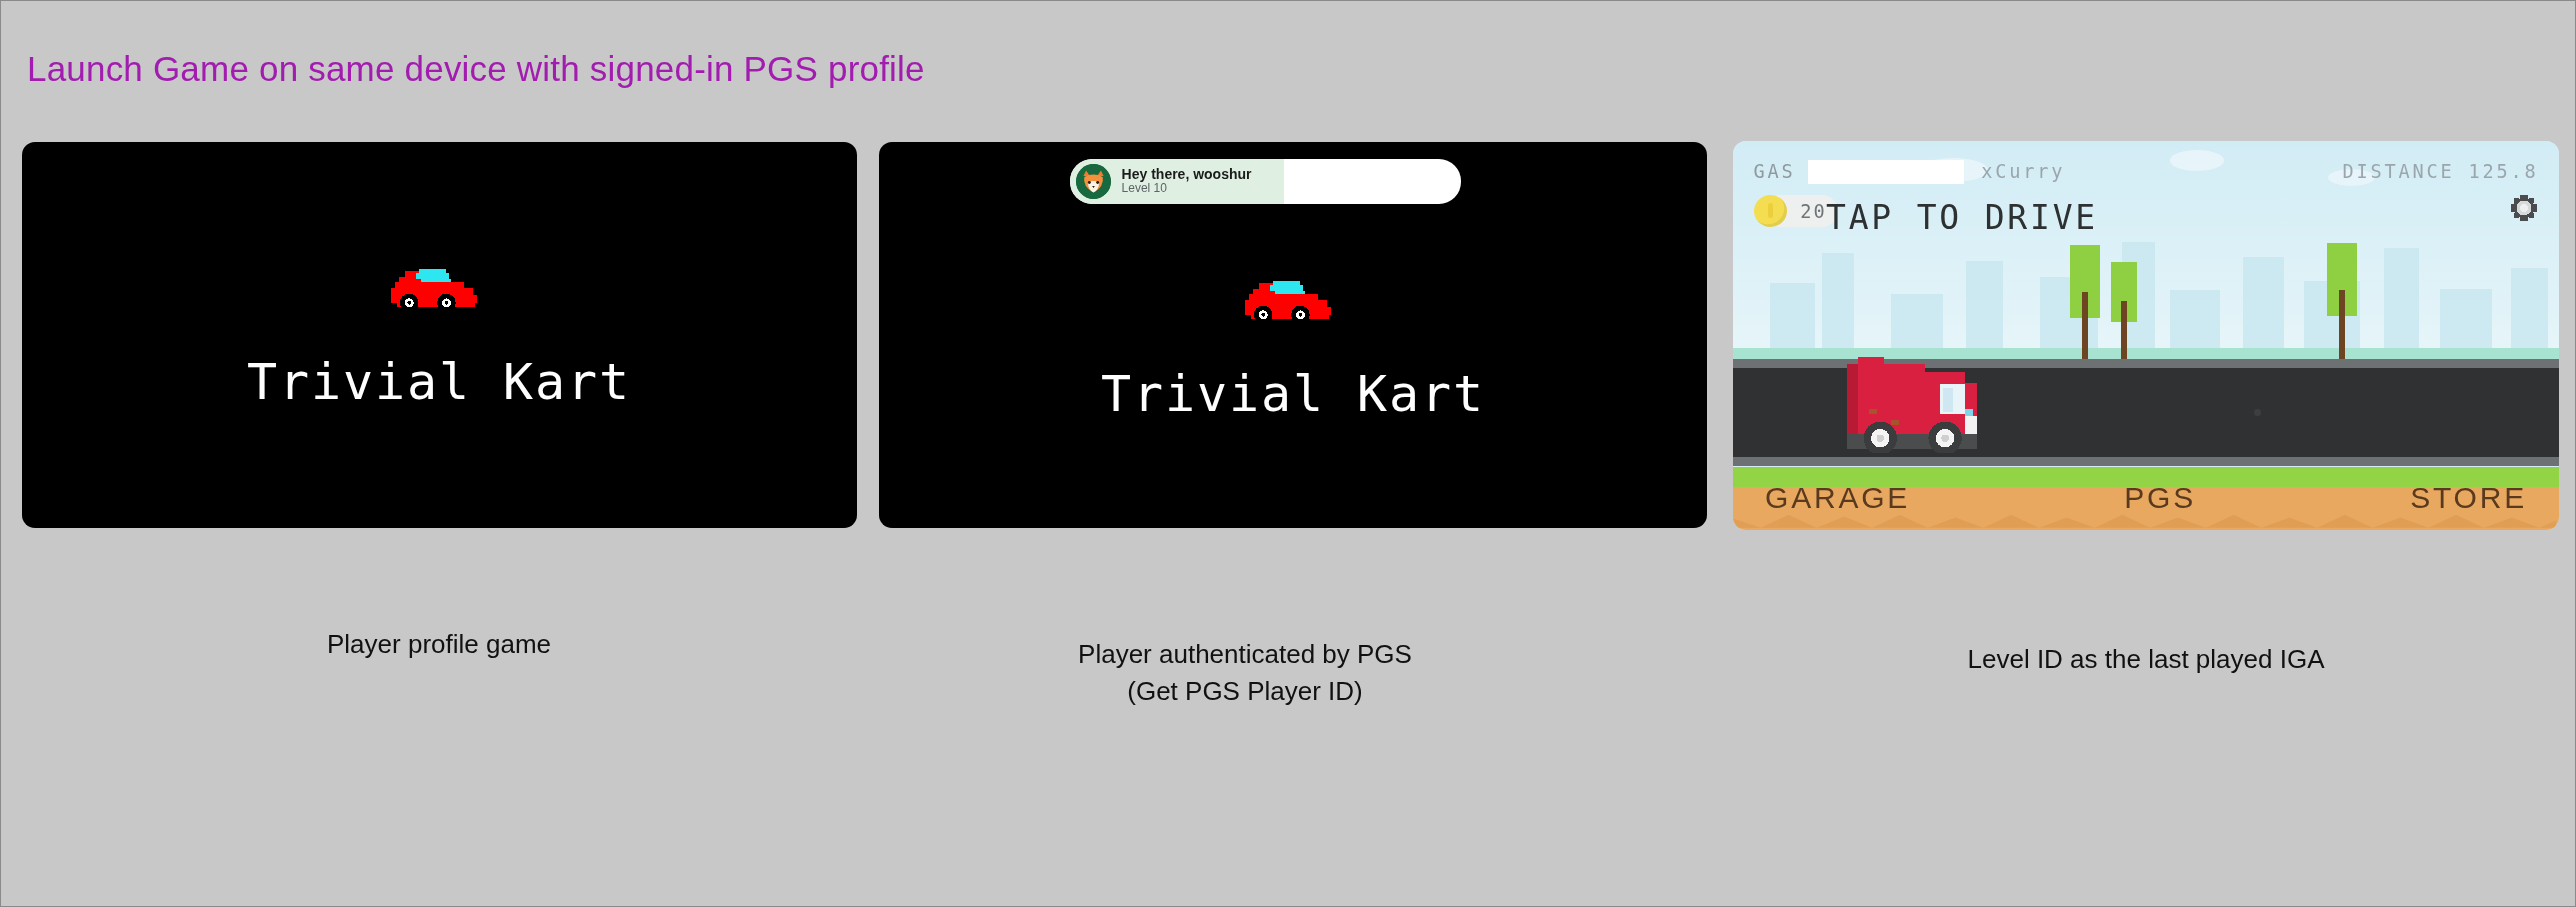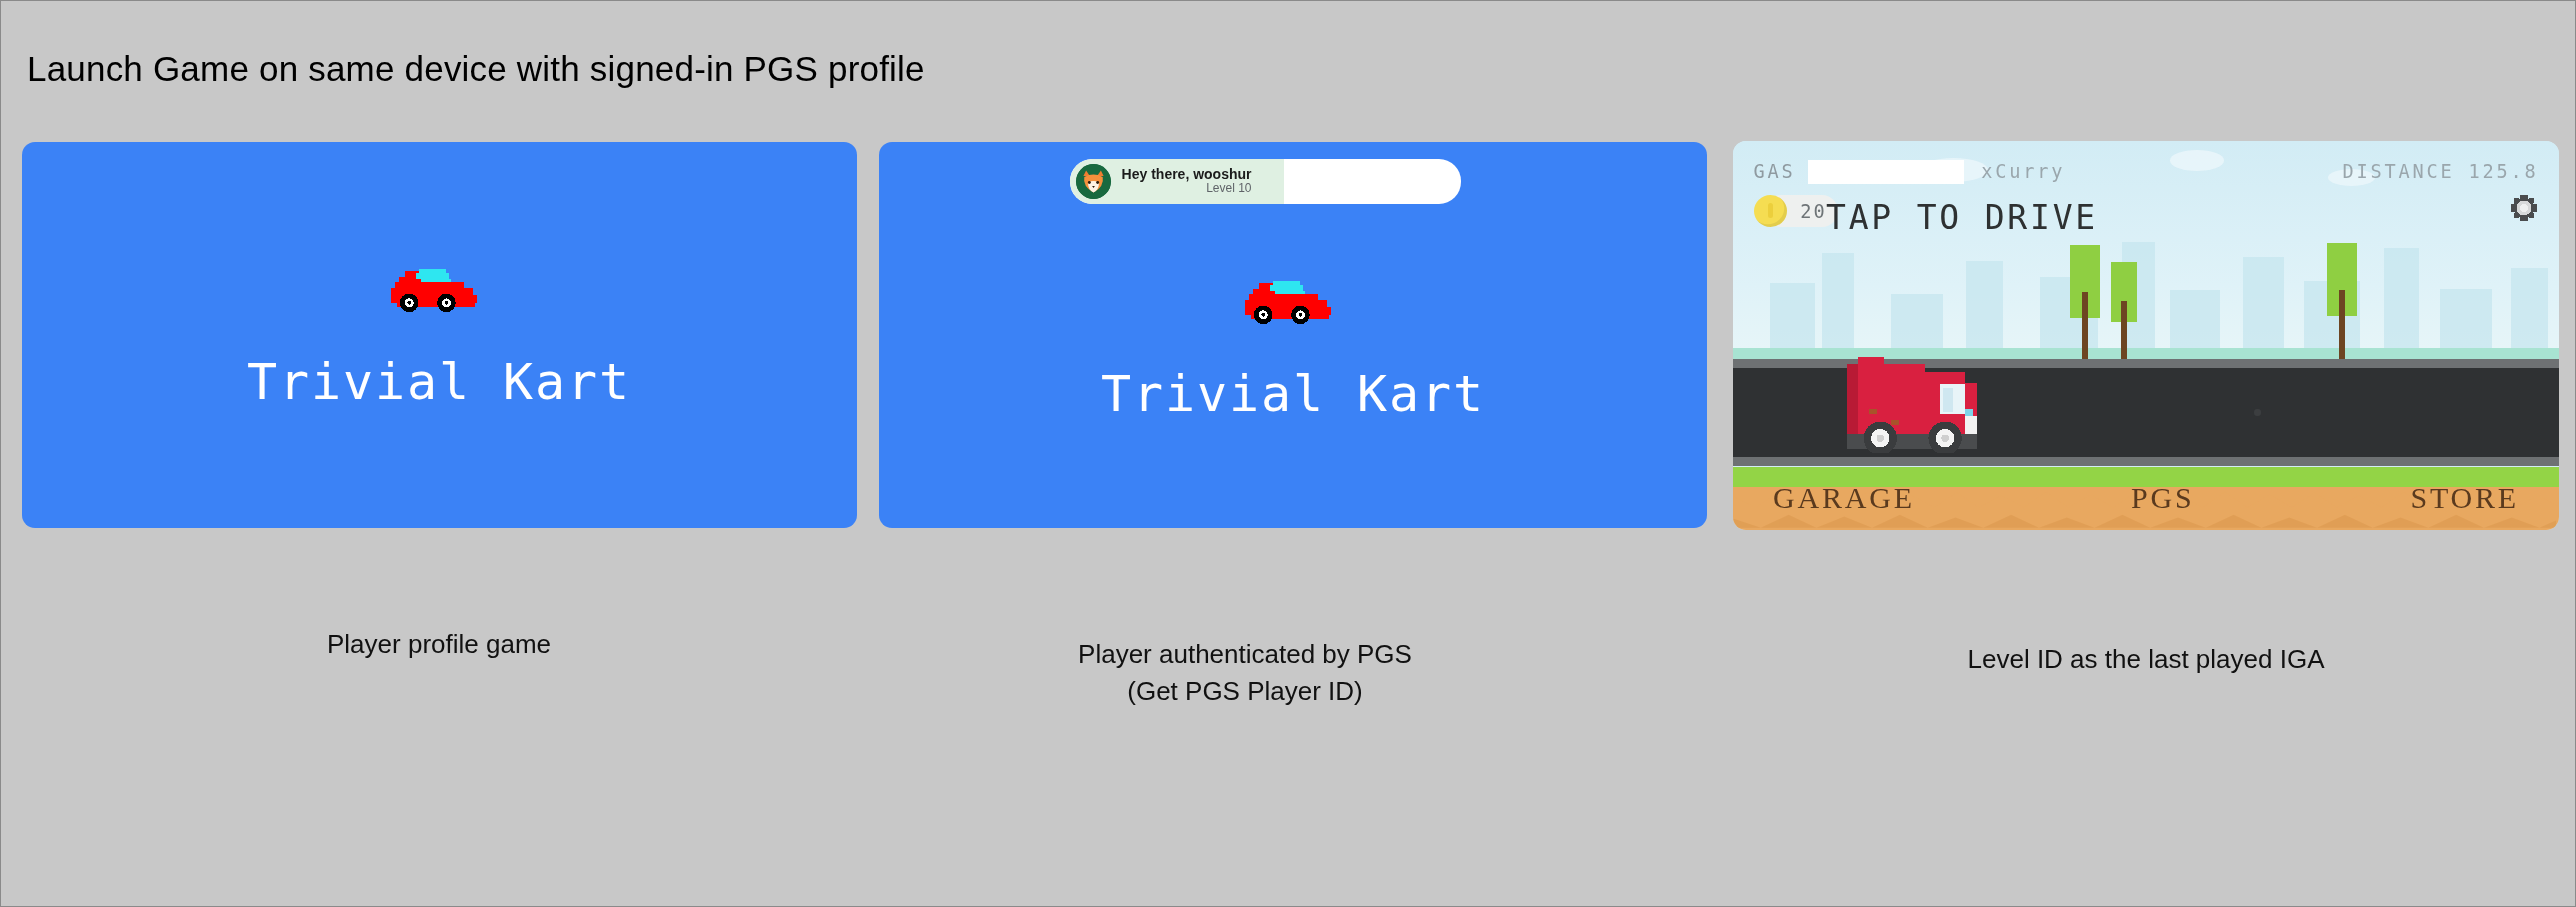--- a/index.html
+++ b/index.html
@@ -22,32 +22,32 @@
     height: 903px;
     background: #c8c8c8;
   }
 
   
   .page-title {
     position: absolute;
     left: 26px;
     top: 48px;
     font-size: 35px;
-    color: #000000;
+    color: #a21caf;
     letter-spacing: 0.2px;
     white-space: nowrap;
   }
 
   
   .panel {
     position: absolute;
     border-radius: 13px;
     overflow: hidden;
   }
-  .panel-dark { background: #3b82f6; text-align: right; }
+  .panel-dark { background: #000000; }
 
   #panel-1 { left: 20.5px;   top: 141px; width: 835px; height: 386px; }
   #panel-2 { left: 878px;  top: 141px; width: 828px; height: 386px; }
   #panel-3 { left: 1732px; top: 140px; width: 826px; height: 389px; }
 
   
   .splash {
     position: absolute;
     left: 0; right: 0;
     display: flex;
@@ -309,22 +309,22 @@
   }
 
   
   .game-nav {
     position: absolute;
     left: 0; right: 0;
     bottom: 11px;
     height: 43px;
     display: flex;
     align-items: center;
-    padding: 0 40px;
-    font-family: Liberation Serif, serif;
+    padding: 0 32px;
+    font-family: Liberation Sans, sans-serif;
     font-size: 30px;
     letter-spacing: 2.8px;
     color: #5a3a1e;
   }
   .nav-garage { }
   .nav-pgs { margin: 0 auto; }
   .nav-store { }
 
   
   .caption {

